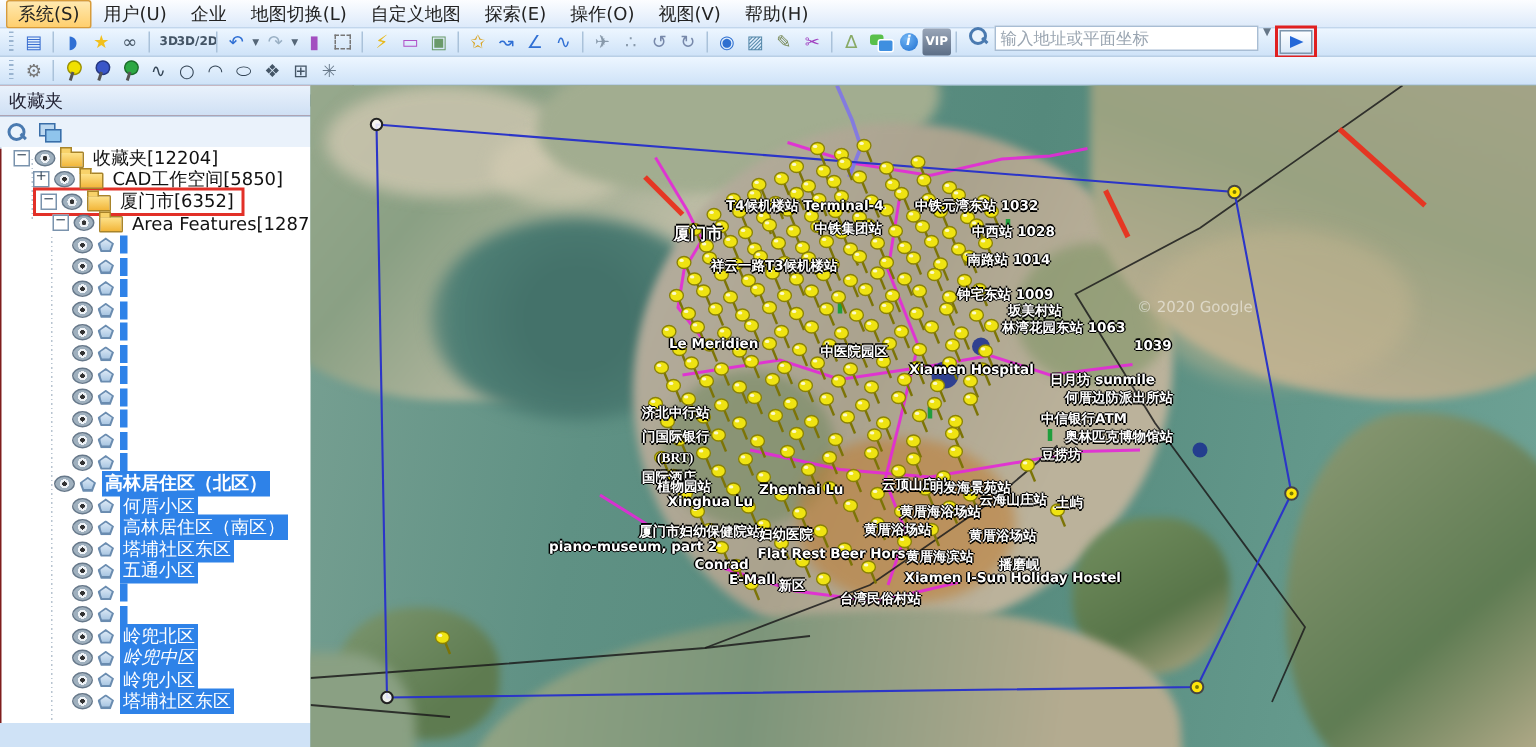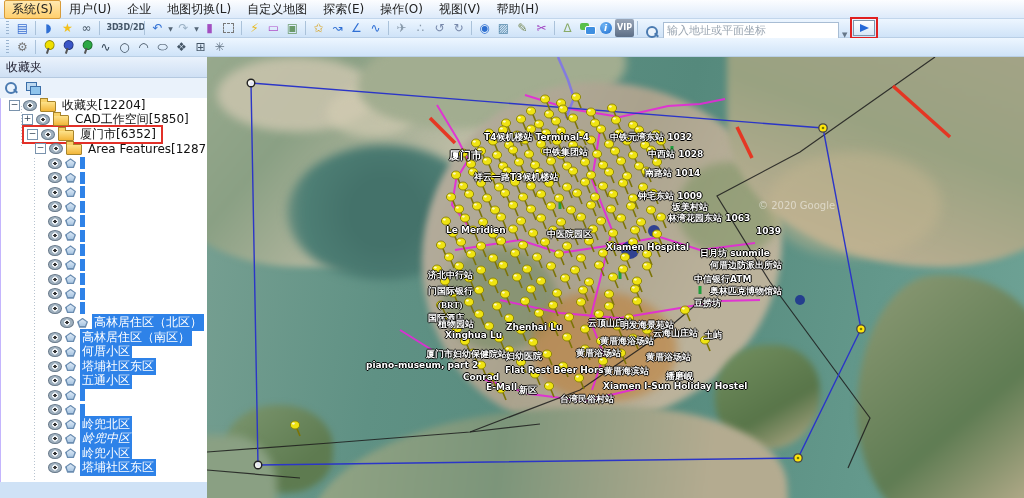--- a/index.html
+++ b/index.html
@@ -29,34 +29,34 @@
   .bub1{position:absolute;left:0;top:0;width:9px;height:7px;background:#59c04a;border-radius:2px;}
   .bub2{position:absolute;left:5px;top:3px;width:9px;height:7px;background:#3f8fe0;border-radius:2px;border:1px solid #fff;}
   .infoc{width:12px;height:12px;border-radius:50%;background:radial-gradient(circle at 35% 30%,#6fb4f4,#1f6fd0);
     color:#fff;font-size:9px;font-weight:bold;display:flex;align-items:center;justify-content:center;font-style:italic;}
   .vipb{font-size:8px;font-weight:bold;color:#fff;background:linear-gradient(#9aa6b8,#5c6e86);
     padding:1px 2px;border-radius:2px;letter-spacing:0;}
   .pinw{position:relative;width:12px;height:14px;transform:rotate(18deg);}
   .pinhead{position:absolute;left:1px;top:0;width:8px;height:8px;border-radius:50%;border:1px solid rgba(0,0,0,.35);}
   .pinstem{position:absolute;left:5px;top:8px;width:1.5px;height:6px;background:#555;}
   
-  .searchwrap{display:flex;align-items:flex-end;margin-left:4px;}
+  .searchwrap{display:flex;align-items:flex-start;margin-left:4px;}
   .mag{position:relative;width:14px;height:14px;margin-right:4px;cursor:pointer;}
   .maglens{position:absolute;left:1px;top:1px;width:8px;height:8px;border:2px solid #4a7ab0;border-radius:50%;background:#eaf3fc;}
   .maghandle{position:absolute;left:9px;top:9px;width:5px;height:2px;background:#4a7ab0;transform:rotate(45deg);}
   .searchinput{width:168px;height:15px;border:1px solid #a8bdd4;font-size:11px;padding:0 3px;
     font-family:"DejaVu Sans","Liberation Sans",sans-serif;color:#333;}
   .searchinput::placeholder{color:#9aa5b1;}
   .caret2{font-size:7px;color:#678;padding:0 3px;cursor:pointer;}
   .red2{display:inline-flex;border:2px solid #e02020;padding:1px;}
   .sendbtn{width:22px;height:16px;background:linear-gradient(#fdfeff,#d8e8f8);
     border:1px solid #7e96ad;display:flex;align-items:center;justify-content:center;cursor:pointer;}
   .tri{width:0;height:0;border-left:9px solid #2468d8;border-top:4.5px solid transparent;border-bottom:4.5px solid transparent;}
   
-  .sidebar{position:absolute;left:0;top:57px;width:236px;bottom:16px;background:#c4b5fd;
+  .sidebar{position:absolute;left:0;top:57px;width:236px;bottom:16px;background:#7f1d1d;
     border-right:1px solid #8fb0d0;box-sizing:border-box;}
   .sb-title{height:20px;background:linear-gradient(#eaf2fc,#cfe0f4);border-bottom:1px solid #b5c9e0;
     display:flex;align-items:center;padding:0 4px 0 6px;color:#223;}
   .sb-title .sp{flex:1;}
   .sb-pin{position:relative;width:12px;height:12px;cursor:pointer;}
   .sb-pin i{position:absolute;left:2px;top:2px;width:6px;height:6px;border:1px solid #567;background:#cdd9e6;}
   .sb-pin b{position:absolute;left:4px;top:8px;width:1px;height:4px;background:#567;}
   .sb-x{width:14px;text-align:center;color:#445;font-size:11px;cursor:pointer;}
   .sb-tools{height:20px;background:#eaf2fb;border-bottom:1px solid #c5d6e8;display:flex;align-items:center;padding-left:4px;gap:4px;}
   .layersico{position:relative;width:14px;height:12px;cursor:pointer;}
@@ -366,45 +366,45 @@
         </div>
         <div class="trow" style="padding-left: 47px;">
           <span class="rowwrap">
             <span class="eye"></span>
             <span class="pentO">
               <span class="pentI"></span>
             </span>
             <span class="tlabel sel"></span>
           </span>
         </div>
-        <div class="trow" style="padding-left: 59px;">
+        <div class="trow" style="padding-left: 35px; font-weight: bold;">
           <span class="rowwrap">
             <span class="eye"></span>
             <span class="pentO">
               <span class="pentI"></span>
             </span>
             <span class="tlabel sel">高林居住区（北区）</span>
           </span>
         </div>
         <div class="trow" style="padding-left: 47px;">
           <span class="rowwrap">
             <span class="eye"></span>
             <span class="pentO">
               <span class="pentI"></span>
             </span>
+            <span class="tlabel sel">何厝小区</span>
+          </span>
+        </div>
+        <div class="trow" style="padding-left: 47px;">
+          <span class="rowwrap">
+            <span class="eye"></span>
+            <span class="pentO">
+              <span class="pentI"></span>
+            </span>
             <span class="tlabel sel">高林居住区（南区）</span>
-          </span>
-        </div>
-        <div class="trow" style="padding-left: 47px;">
-          <span class="rowwrap">
-            <span class="eye"></span>
-            <span class="pentO">
-              <span class="pentI"></span>
-            </span>
-            <span class="tlabel sel">何厝小区</span>
           </span>
         </div>
         <div class="trow" style="padding-left: 47px;">
           <span class="rowwrap">
             <span class="eye"></span>
             <span class="pentO">
               <span class="pentI"></span>
             </span>
             <span class="tlabel sel">塔埔社区东区</span>
           </span>

